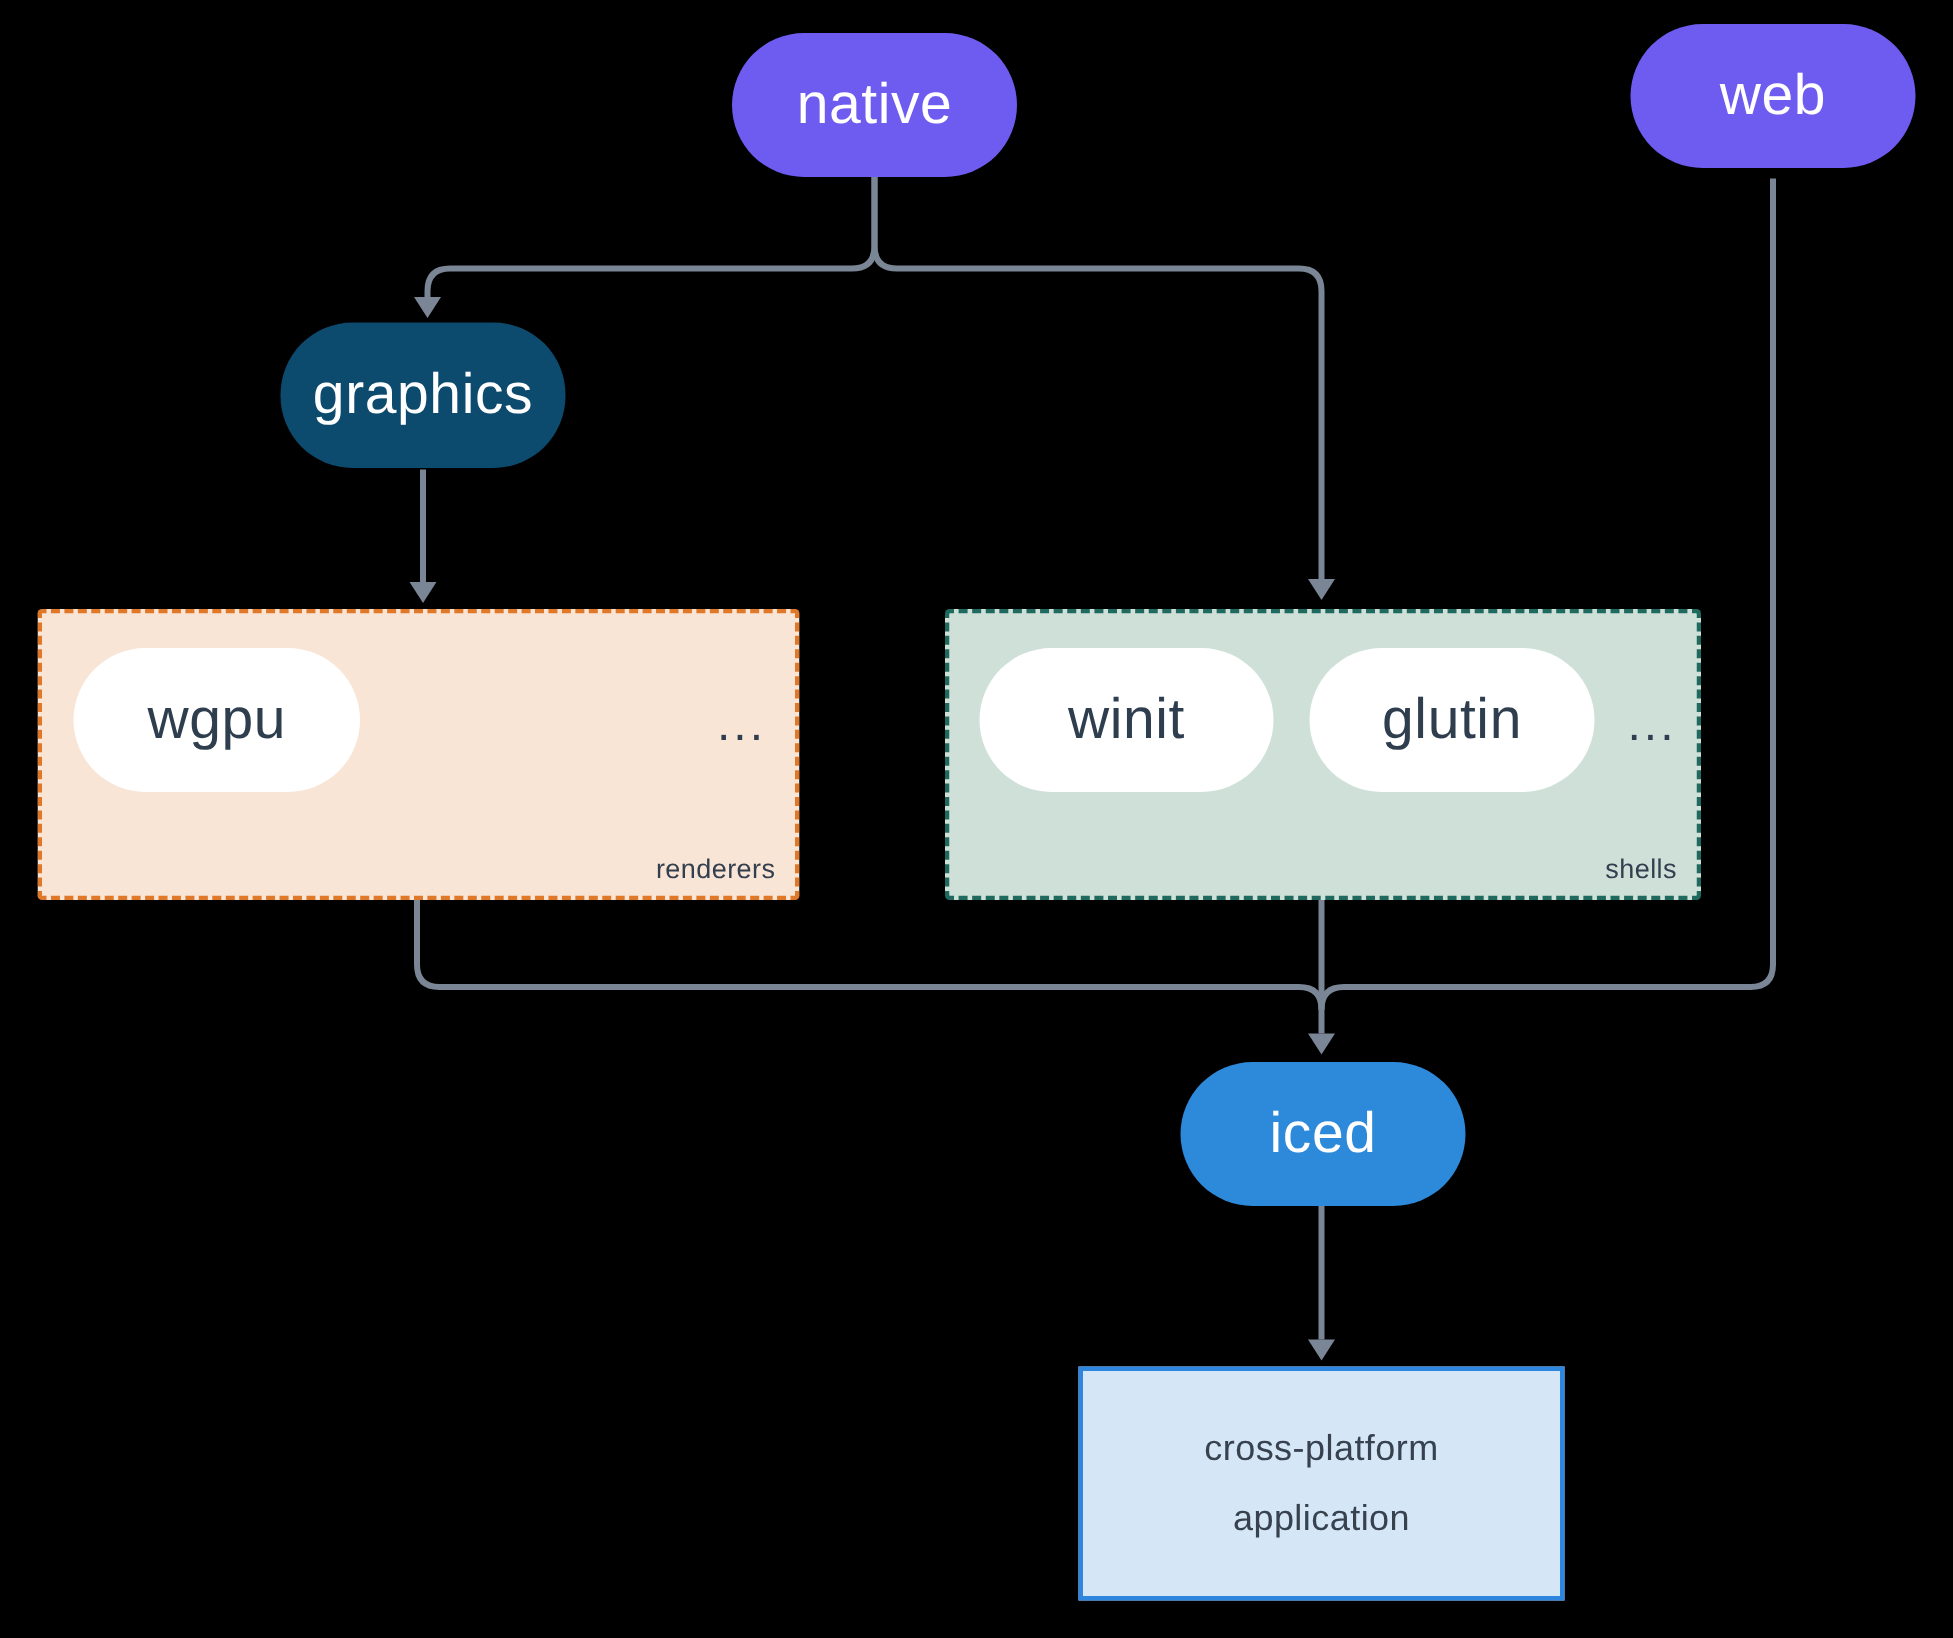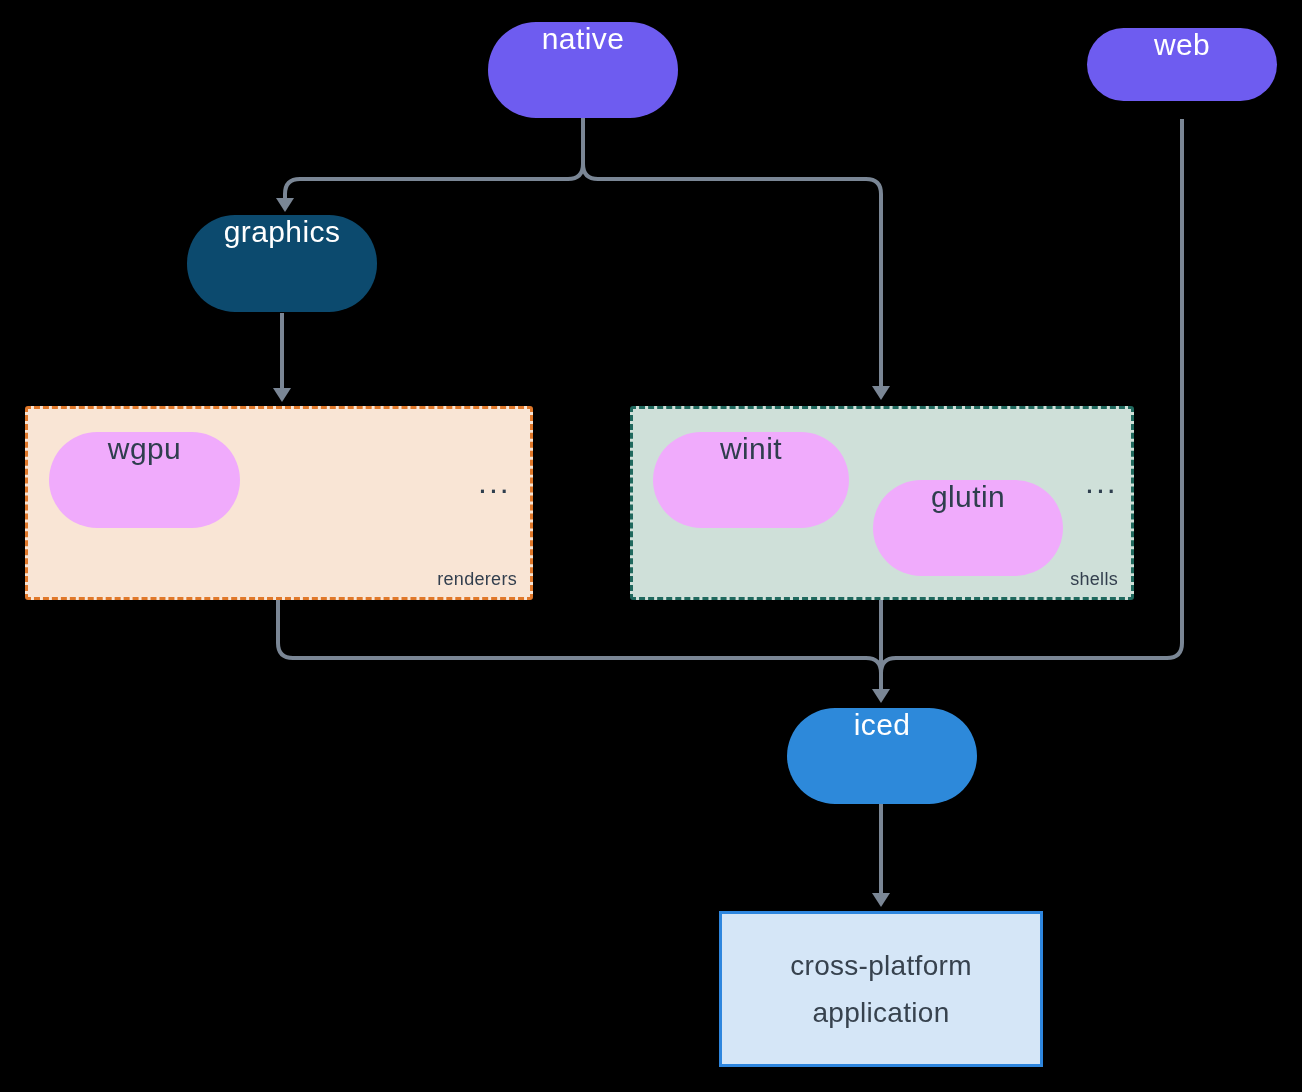--- a/index.html
+++ b/index.html
@@ -21,35 +21,36 @@
   svg.connectors {
     position: absolute;
     left: 0;
     top: 0;
     z-index: 1;
   }
   .pill {
     position: absolute;
     z-index: 2;
     display: flex;
+    align-items: center;
     justify-content: center;
     border-radius: 48px;
-    font-size: 30px;
+    font-size: 38px;
     letter-spacing: 0.4px;
     color: #ffffff;
   }
   .pill-native, .pill-web { background: #6e5cf0; }
   .pill-graphics        { background: #0c4a6e; }
   .pill-iced            { background: #2d89da; }
   .pill-white {
-    background: #f0abfc;
+    background: #ffffff;
     color: #2f3e4e;
   }
   .pill-native  { left: 488px;  top: 22px;  width: 190px; height: 96px; }
-  .pill-web     { left: 1087px; top: 28px;  width: 190px; height: 73px; }
+  .pill-web     { left: 1087px; top: 16px;  width: 190px; height: 96px; }
   .pill-graphics{ left: 187px;  top: 215px; width: 190px; height: 97px; }
   .pill-iced    { left: 787px;  top: 708px; width: 190px; height: 96px; }
 
   .group {
     position: absolute;
     z-index: 2;
     border-radius: 3px;
   }
   .group-renderers {
     left: 25px; top: 406px; width: 508px; height: 194px;
@@ -60,21 +61,21 @@
   .group-shells {
     left: 630px; top: 406px; width: 504px; height: 194px;
     background: #cfe0d9;
     border: 3px dashed #20695e;
     box-sizing: border-box;
   }
   .group .pill { position: absolute; }
   .group-renderers .pill-wgpu   { left: 21px;  top: 23px; width: 191px; height: 96px; }
   .group-renderers .pill-glow   { left: 237px; top: 23px; width: 192px; height: 96px; }
   .group-shells    .pill-winit  { left: 20px;  top: 23px; width: 196px; height: 96px; }
-  .group-shells    .pill-glutin { left: 240px; top: 23px; width: 190px; height: 96px; margin-top: 48px; }
+  .group-shells    .pill-glutin { left: 240px; top: 23px; width: 190px; height: 96px; }
   .dots {
     position: absolute;
     top: 55px;
     font-size: 32px;
     color: #2f3e4e;
     letter-spacing: 2px;
   }
   .group-renderers .dots { left: 450px; }
   .group-shells    .dots { left: 452px; }
   .group-label {
@@ -89,21 +90,21 @@
     position: absolute;
     z-index: 2;
     left: 719px; top: 911px; width: 324px; height: 156px;
     background: #d5e6f7;
     border: 3px solid #2e86de;
     box-sizing: border-box;
     display: flex;
     flex-direction: column;
     align-items: center;
     justify-content: center;
-    font-size: 28px;
+    font-size: 24px;
     line-height: 47px;
     color: #37424e;
     letter-spacing: 0.3px;
   }
 </style>
 </head>
 <body>
 
 <div class="canvas">
 

